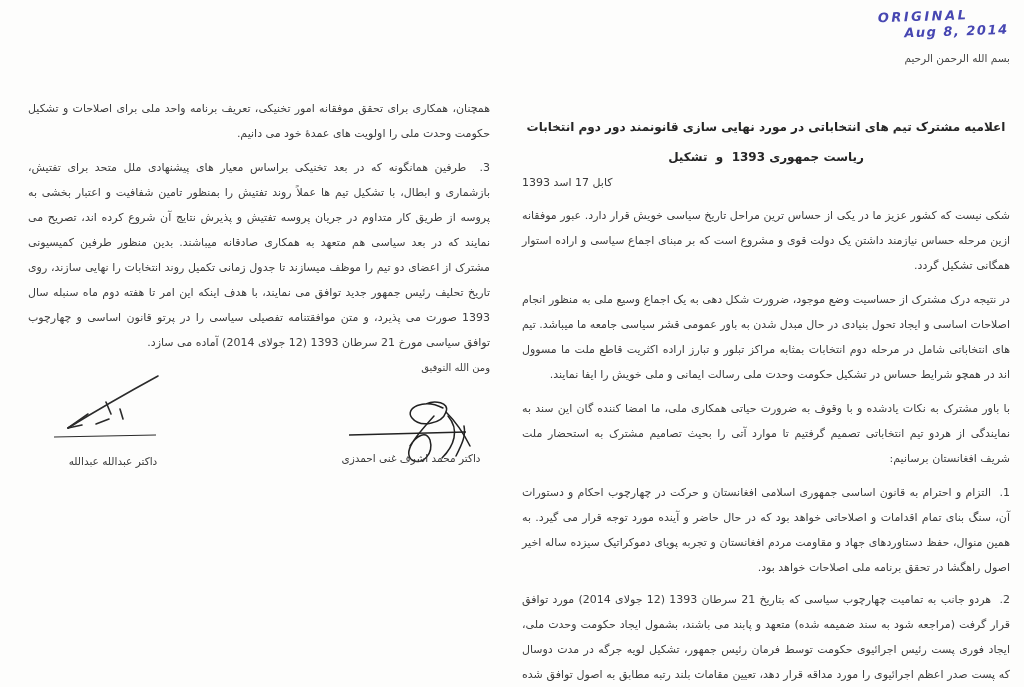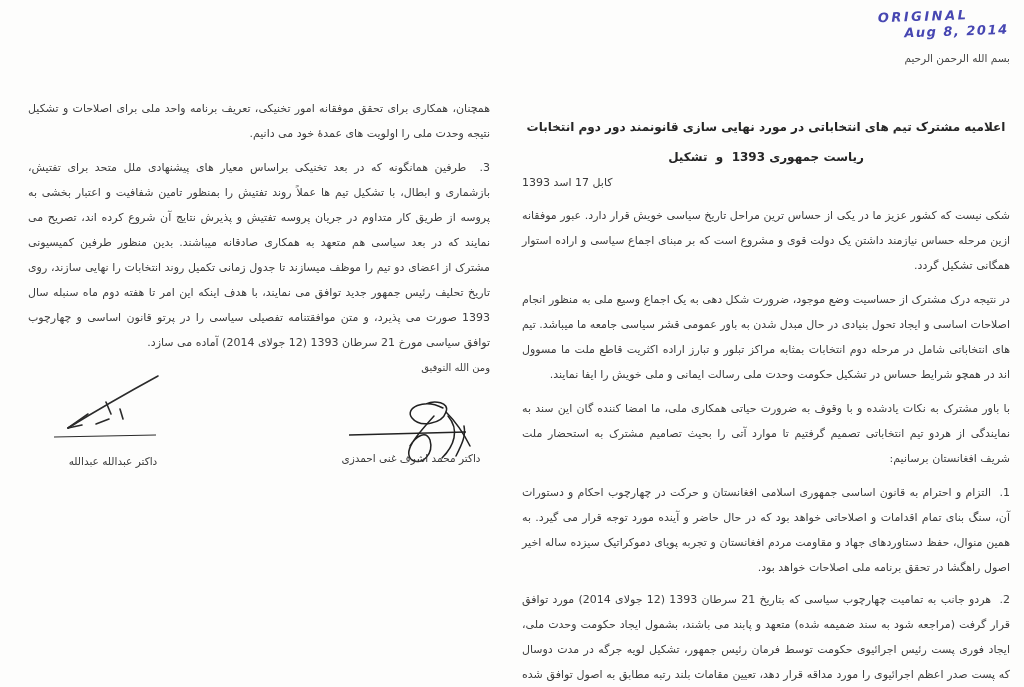--- a/index.html
+++ b/index.html
@@ -75,21 +75,21 @@
   </div>
   <div class="dateline">کابل 17 اسد 1393</div>
   <p class="para">شکی نیست که کشور عزیز ما در یکی از حساس ترین مراحل تاریخ سیاسی خویش قرار دارد. عبور موفقانه ازین مرحله حساس نیازمند داشتن یک دولت قوی و مشروع است که بر مبنای اجماع سیاسی و اراده استوار همگانی تشکیل گردد.</p>
   <p class="para">در نتیجه درک مشترک از حساسیت وضع موجود، ضرورت شکل دهی به یک اجماع وسیع ملی به منظور انجام اصلاحات اساسی و ایجاد تحول بنیادی در حال مبدل شدن به باور عمومی قشر سیاسی جامعه ما میباشد. تیم های انتخاباتی شامل در مرحله دوم انتخابات بمثابه مراکز تبلور و تبارز اراده اکثریت قاطع ملت ما مسوول اند در همچو شرایط حساس در تشکیل حکومت وحدت ملی رسالت ایمانی و ملی خویش را ایفا نمایند.</p>
   <p class="para">با باور مشترک به نکات یادشده و با وقوف به ضرورت حیاتی همکاری ملی، ما امضا کننده گان این سند به نمایندگی از هردو تیم انتخاباتی تصمیم گرفتیم تا موارد آتی را بحیث تصامیم مشترک به استحضار ملت شریف افغانستان برسانیم:</p>
   <p class="para numbered">1.&nbsp; التزام و احترام به قانون اساسی جمهوری اسلامی افغانستان و حرکت در چهارچوب احکام و دستورات آن، سنگ بنای تمام اقدامات و اصلاحاتی خواهد بود که در حال حاضر و آینده مورد توجه قرار می گیرد. به همین منوال، حفظ دستاوردهای جهاد و مقاومت مردم افغانستان و تجربه پویای دموکراتیک سیزده ساله اخیر اصول راهگشا در تحقق برنامه ملی اصلاحات خواهد بود.</p>
   <p class="para numbered">2.&nbsp; هردو جانب به تمامیت چهارچوب سیاسی که بتاریخ 21 سرطان 1393 (12 جولای 2014) مورد توافق قرار گرفت (مراجعه شود به سند ضمیمه شده) متعهد و پابند می باشند، بشمول ایجاد حکومت وحدت ملی، ایجاد فوری پست رئیس اجرائیوی حکومت توسط فرمان رئیس جمهور، تشکیل لویه جرگه در مدت دوسال که پست صدر اعظم اجرائیوی را مورد مداقه قرار دهد، تعیین مقامات بلند رتبه مطابق به اصول توافق شده و برمبنای شایستگی، و اصلاحات، بشمول اصلاحات در نظام انتخاباتی. توافق روی این چهارچوب سیاسی که با حمایت همکاران بین المللی کشور ما حاصل گردیده، اساس توافق سیاسی است که در مطابقت با قانون اساسی افغانستان می باشد تا از تطبیق برنامه اصلاحات و تحول حمایت نماید، و ما متعهد هستیم که مفاد آنرا به یک موافقتنامه تفصیلی و پایدار در زودترین فرصت ممکن مبدل ساخته و به امضا برسانیم.</p>
 </div>
 
 <div id="page-left" class="scan-page">
-  <p class="para">همچنان، همکاری برای تحقق موفقانه امور تخنیکی، تعریف برنامه واحد ملی برای اصلاحات و تشکیل نتیجه وحدت ملی را اولویت های عمدهٔ خود می دانیم.</p>
+  <p class="para">همچنان، همکاری برای تحقق موفقانه امور تخنیکی، تعریف برنامه واحد ملی برای اصلاحات و تشکیل حکومت وحدت ملی را اولویت های عمدهٔ خود می دانیم.</p>
   <p class="para numbered">3.&nbsp; طرفین همانگونه که در بعد تخنیکی براساس معیار های پیشنهادی ملل متحد برای تفتیش، بازشماری و ابطال، با تشکیل تیم ها عملاً روند تفتیش را بمنظور تامین شفافیت و اعتبار بخشی به پروسه از طریق کار متداوم در جریان پروسه تفتیش و پذیرش نتایج آن شروع کرده اند، تصریح می نمایند که در بعد سیاسی هم متعهد به همکاری صادقانه میباشند. بدین منظور طرفین کمیسیونی مشترک از اعضای دو تیم را موظف میسازند تا جدول زمانی تکمیل روند انتخابات را نهایی سازند، روی تاریخ تحلیف رئیس جمهور جدید توافق می نمایند، با هدف اینکه این امر تا هفته دوم ماه سنبله سال 1393 صورت می پذیرد، و متن موافقتنامه تفصیلی سیاسی را در پرتو قانون اساسی و چهارچوب توافق سیاسی مورخ 21 سرطان 1393 (12 جولای 2014) آماده می سازد.</p>
   <div class="closing">ومن الله التوفیق</div>
 </div>
 
 <div class="sig" style="left:46px;top:368px;">
   <svg width="120" height="75" viewBox="0 0 120 75">
     <g fill="none" stroke="#2b2b2b" stroke-width="1.6" stroke-linecap="round">
       <path d="M112,8 C90,20 48,44 22,60"></path>
       <path d="M22,60 L42,46"></path>
       <path d="M22,60 L36,57"></path>

